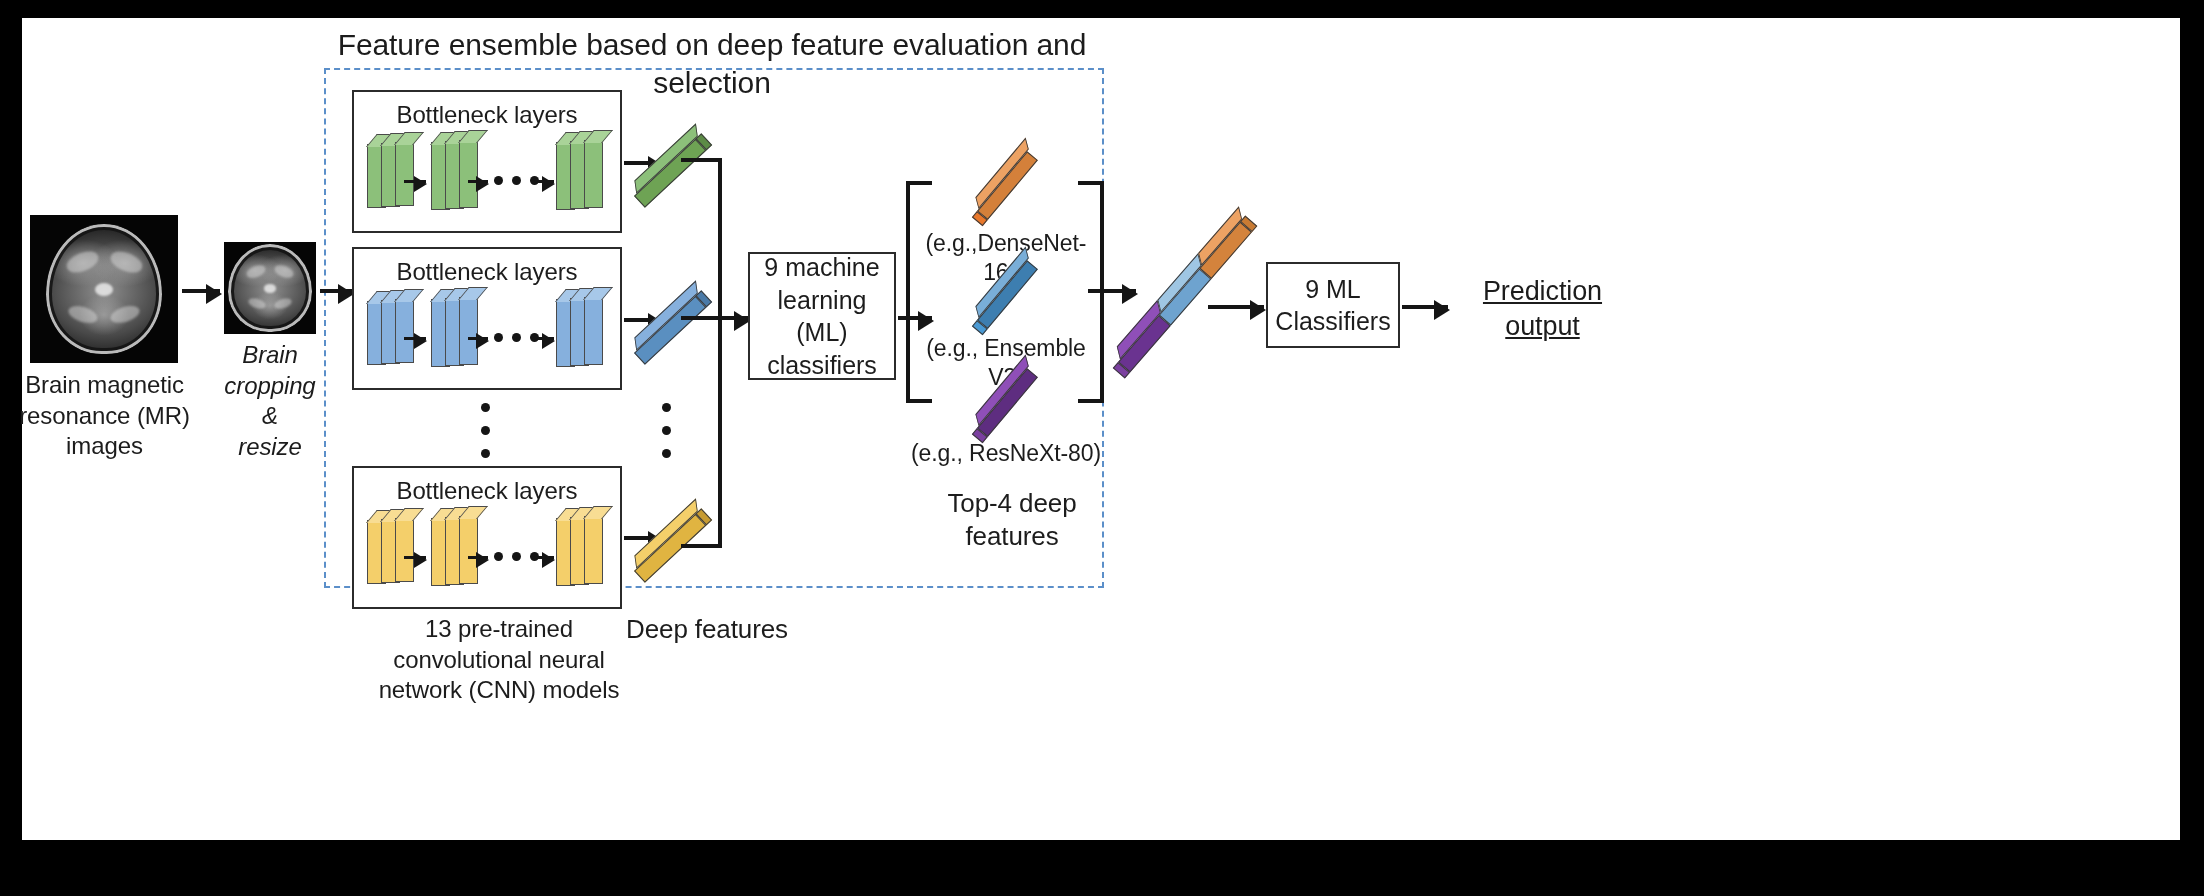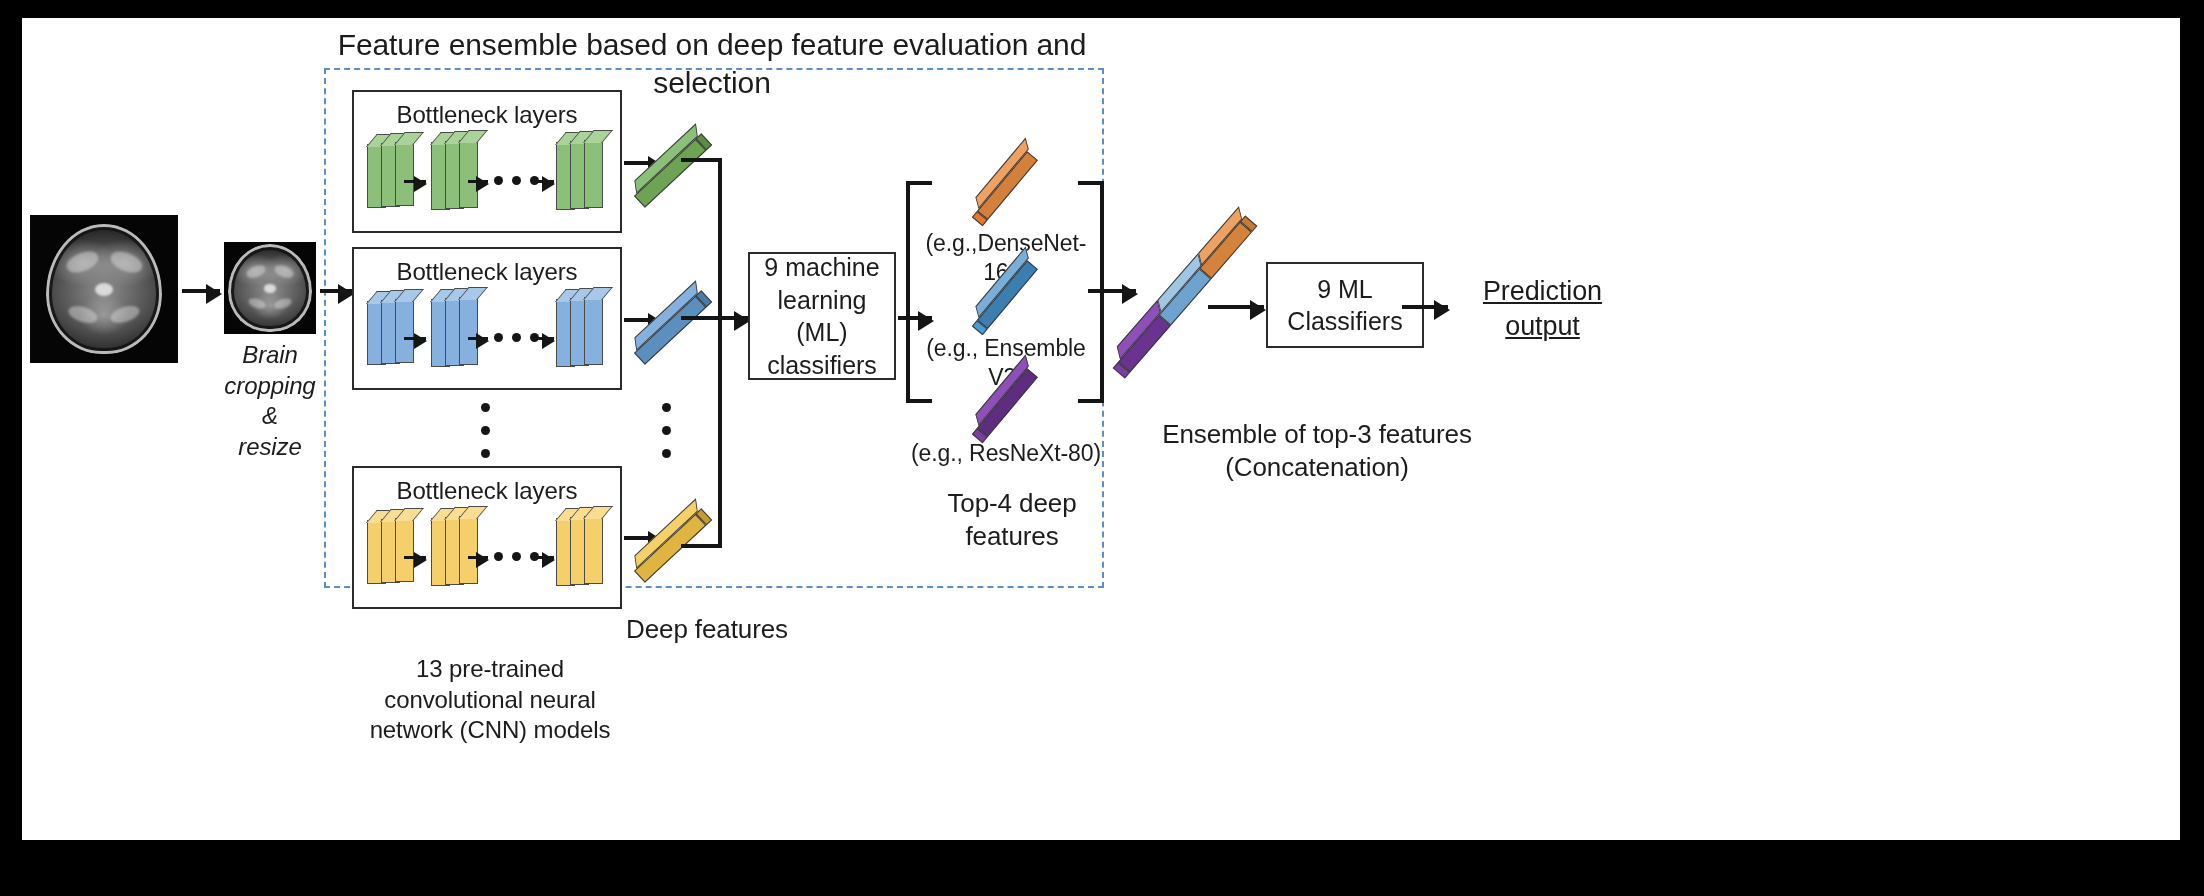--- a/index.html
+++ b/index.html
@@ -181,20 +181,23 @@
     <div id="dashed-group" style="left:302px; top:50px; width:780px; height:520px;"></div>
 
     <div class="brain" style="left:8px; top:197px; width:148px; height:148px;">
       <div class="skull"></div>
       <div class="g1"></div>
       <div class="g2"></div>
       <div class="g3"></div>
       <div class="g4"></div>
       <div class="g5"></div>
     </div>
+    <div class="txt" style="left:-10px; top:352px; width:185px; font-size:24px;">Brain magnetic
+resonance (MR)
+images</div>
 
     <div class="arrow-h" style="left:160px; top:271px; width:38px;"></div>
 
     <div class="brain" style="left:202px; top:224px; width:92px; height:92px;">
       <div class="skull" style="left:4%; top:2%; width:92%; height:96%;"></div>
       <div class="g1"></div>
       <div class="g2"></div>
       <div class="g3"></div>
       <div class="g4"></div>
       <div class="g5"></div>
@@ -317,21 +320,21 @@
     </div>
 
     <div class="arrow-h" style="left:602px; top:518px; width:38px;"></div>
 
     <div class="rod" style="left:612px; top:553px; transform: rotate(-43deg);">
       <div class="face" style="width:84px; height:16px; background:#e0b441;"></div>
       <div class="face" style="width:84px; height:11px; top:-11px; left:7px; background:#f4cf6a; transform:skewX(-35deg);"></div>
       <div class="cap" style="width:8px; height:16px; left:84px; top:0px; background:#c79b32;"></div>
     </div>
 
-    <div class="txt" style="left:328px; top:596px; width:280px; font-size:24px;margin-top:40px;">13 pre-trained
+    <div class="txt" style="left:337px; top:596px; width:280px; font-size:24px;">13 pre-trained
 convolutional neural
 network (CNN) models</div>
 
     <div class="txt" style="left:590px; top:595px; width:190px; font-size:26px;">Deep features</div>
 
     <div class="rail" style="left:696px; top:140px; width:4px; height:390px;"></div>
     <div class="rail" style="left:659px; top:140px; width:40px; height:4px;"></div>
     <div class="rail" style="left:659px; top:298px; width:40px; height:4px;"></div>
     <div class="rail" style="left:659px; top:526px; width:40px; height:4px;"></div>
 
@@ -382,26 +385,24 @@
       <div class="face" style="left:62px;  width:62px; height:16px; background:#6ea3cf;"></div>
       <div class="face" style="left:69px;  width:62px; height:11px; top:-11px; background:#9fc6e3; transform:skewX(-35deg);"></div>
 
       <div class="face" style="left:124px; width:62px; height:16px; background:#d4833c;"></div>
       <div class="face" style="left:131px; width:62px; height:11px; top:-11px; background:#eda263; transform:skewX(-35deg);"></div>
 
       <div class="cap" style="width:8px; height:16px; left:-8px; top:0px; background:#7b3fa0;"></div>
       <div class="cap" style="width:8px; height:16px; left:186px; top:0px; background:#c97b33;"></div>
     </div>
 
-    <div class="txt" style="left:1095px; top:400px; width:400px; font-size:26px;">Ensemble of top-3 features
-(Concatenation)</div>
 
     <div class="arrow-h" style="left:1186px; top:287px; width:56px;"></div>
 
-    <div class="plainbox" style="left:1244px; top:244px; width:158px; height:86px; font-size:25px;">
+    <div class="plainbox" style="left:1244px; top:244px; width:134px; height:86px; font-size:25px;">
       <span style="white-space:pre-line;">9 ML
 Classifiers</span>
     </div>
 
     <div class="arrow-h" style="left:1380px; top:287px; width:46px;"></div>
 
     <div class="txt" style="left:1428px; top:256px; width:185px; font-size:27px; text-align:center;text-decoration:underline;">Prediction
 output</div>
 
   </div>

